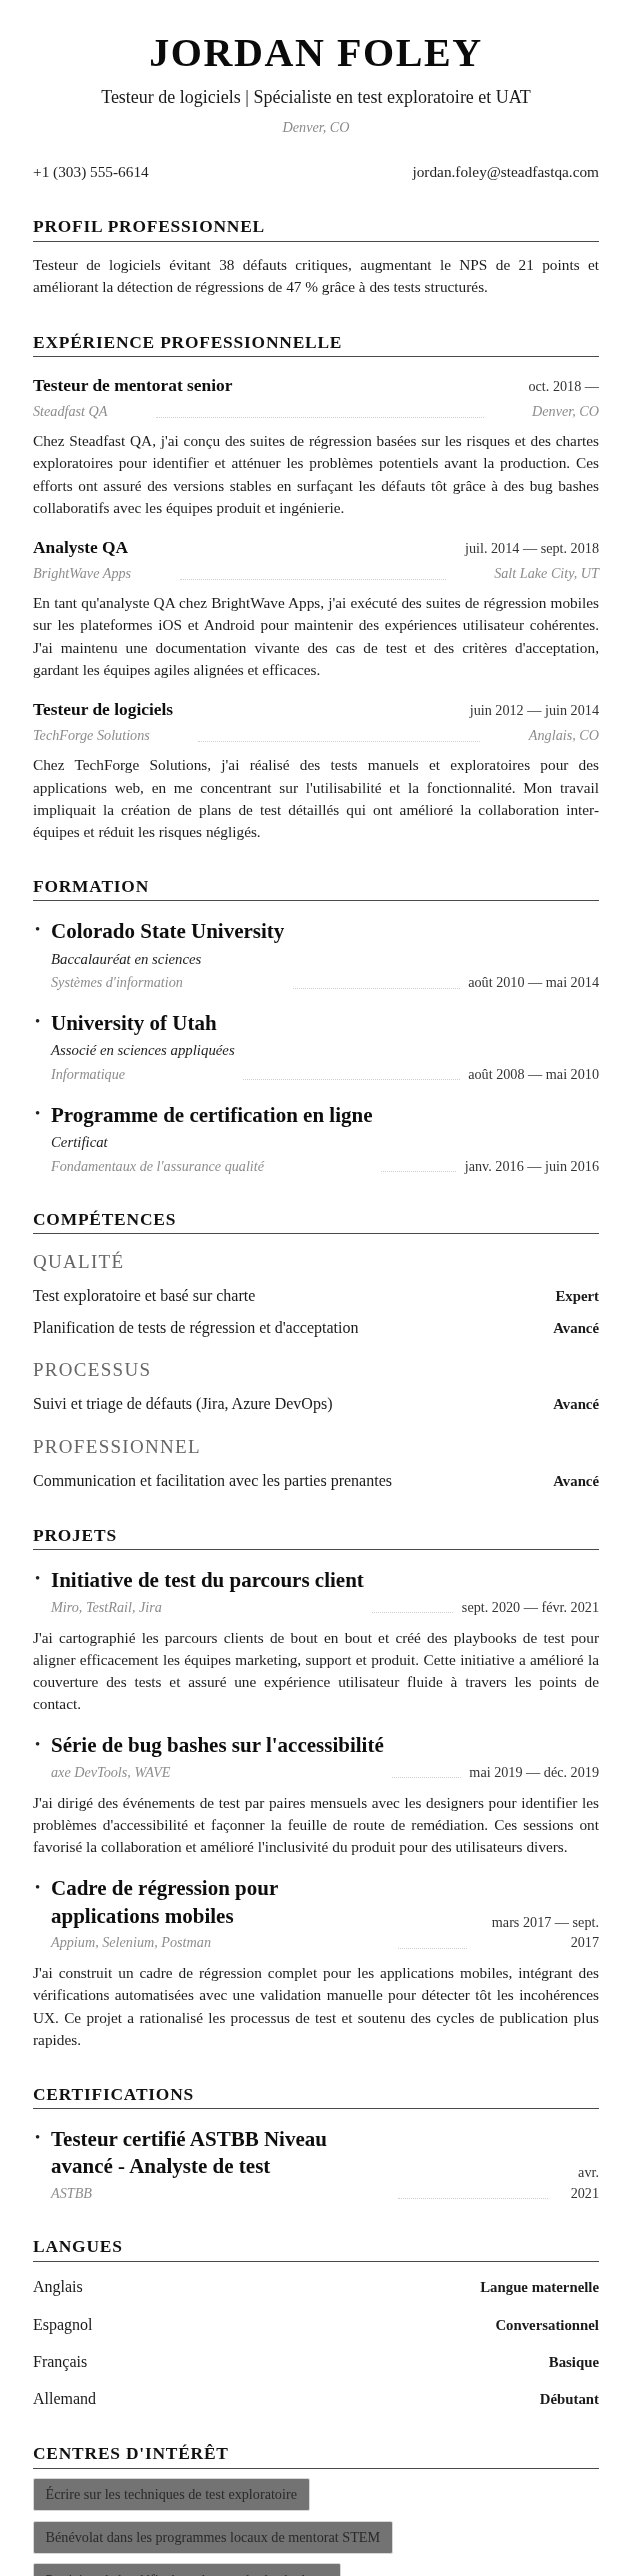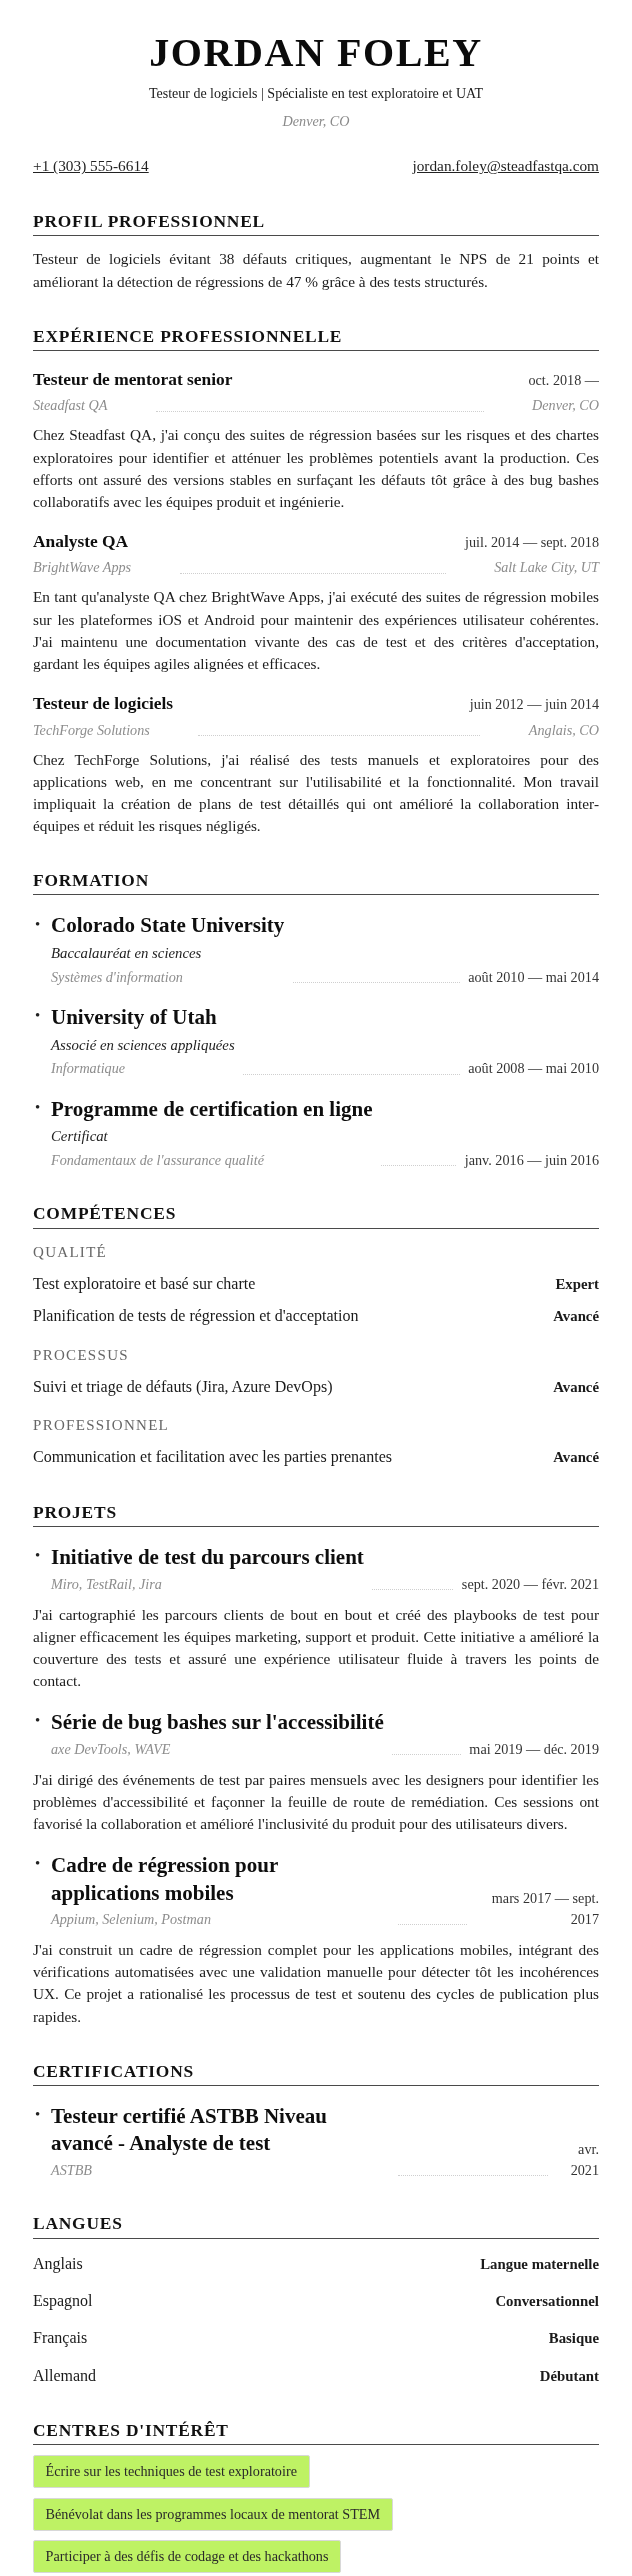--- a/index.html
+++ b/index.html
@@ -19,30 +19,29 @@
 
   
   .resume-header { text-align: center; }
   .name {
     font-size: 40px;
     font-weight: 700;
     letter-spacing: 1.6px;
     line-height: 1.12;
     color: #0b0b0b;
   }
-  .headline { font-size: 14px; margin-top: 8.4px; color: #1a1a1a; }
+  .headline { font-size: 18px; margin-top: 8.4px; color: #1a1a1a; }
   .loc { font-size: 14.2px; margin-top: 6.3px; color: #8a8a8a; font-style: italic; }
   .contact-row {
     display: flex;
     justify-content: space-between;
     align-items: baseline;
     margin-top: 24px;
     font-size: 15.3px;
     color: #222222;
-    text-decoration: underline;
   }
 
   
   .section { margin-top: 31px; }
   .section-heading {
     font-size: 17.4px;
     font-weight: 700;
     letter-spacing: 0.8px;
     color: #111111;
     padding-bottom: 1px;
@@ -91,21 +90,21 @@
   .entry-date { font-size: 14.2px; color: #333333; text-align: right; }
   .date-narrow { max-width: 124px; }
   .date-xnarrow { max-width: 43px; }
   .project-block .paragraph { margin-top: 9.5px; }
   .project-entry { margin-bottom: 0; }
 
   
   .skill-group { margin-top: 17px; }
   .skill-group:first-of-type { margin-top: 13.7px; }
   .skill-cat {
-    font-size: 15px;
+    font-size: 19px;
     letter-spacing: 1.3px;
     color: #666666;
     font-weight: 400;
   }
   .kv-row {
     display: flex;
     justify-content: space-between;
     align-items: baseline;
     margin-top: 8.4px;
     font-size: 16px;
@@ -115,21 +114,21 @@
 
   
   .lang-row { margin-top: 13.7px; }
   .languages-list { margin-top: 3.2px; }
 
   
   .chips { margin-top: 6.3px; }
   .chip {
     display: table;
     margin-top: 9.5px;
-    background: #bef264;
+    background: #737373;
     border: 1.1px solid #d8d8d8;
     border-radius: 2.1px;
     padding: 5.3px 11.6px;
     font-size: 14.2px;
     color: #2a2a2a;
   }
 </style>
 </head>
 <body>
 

